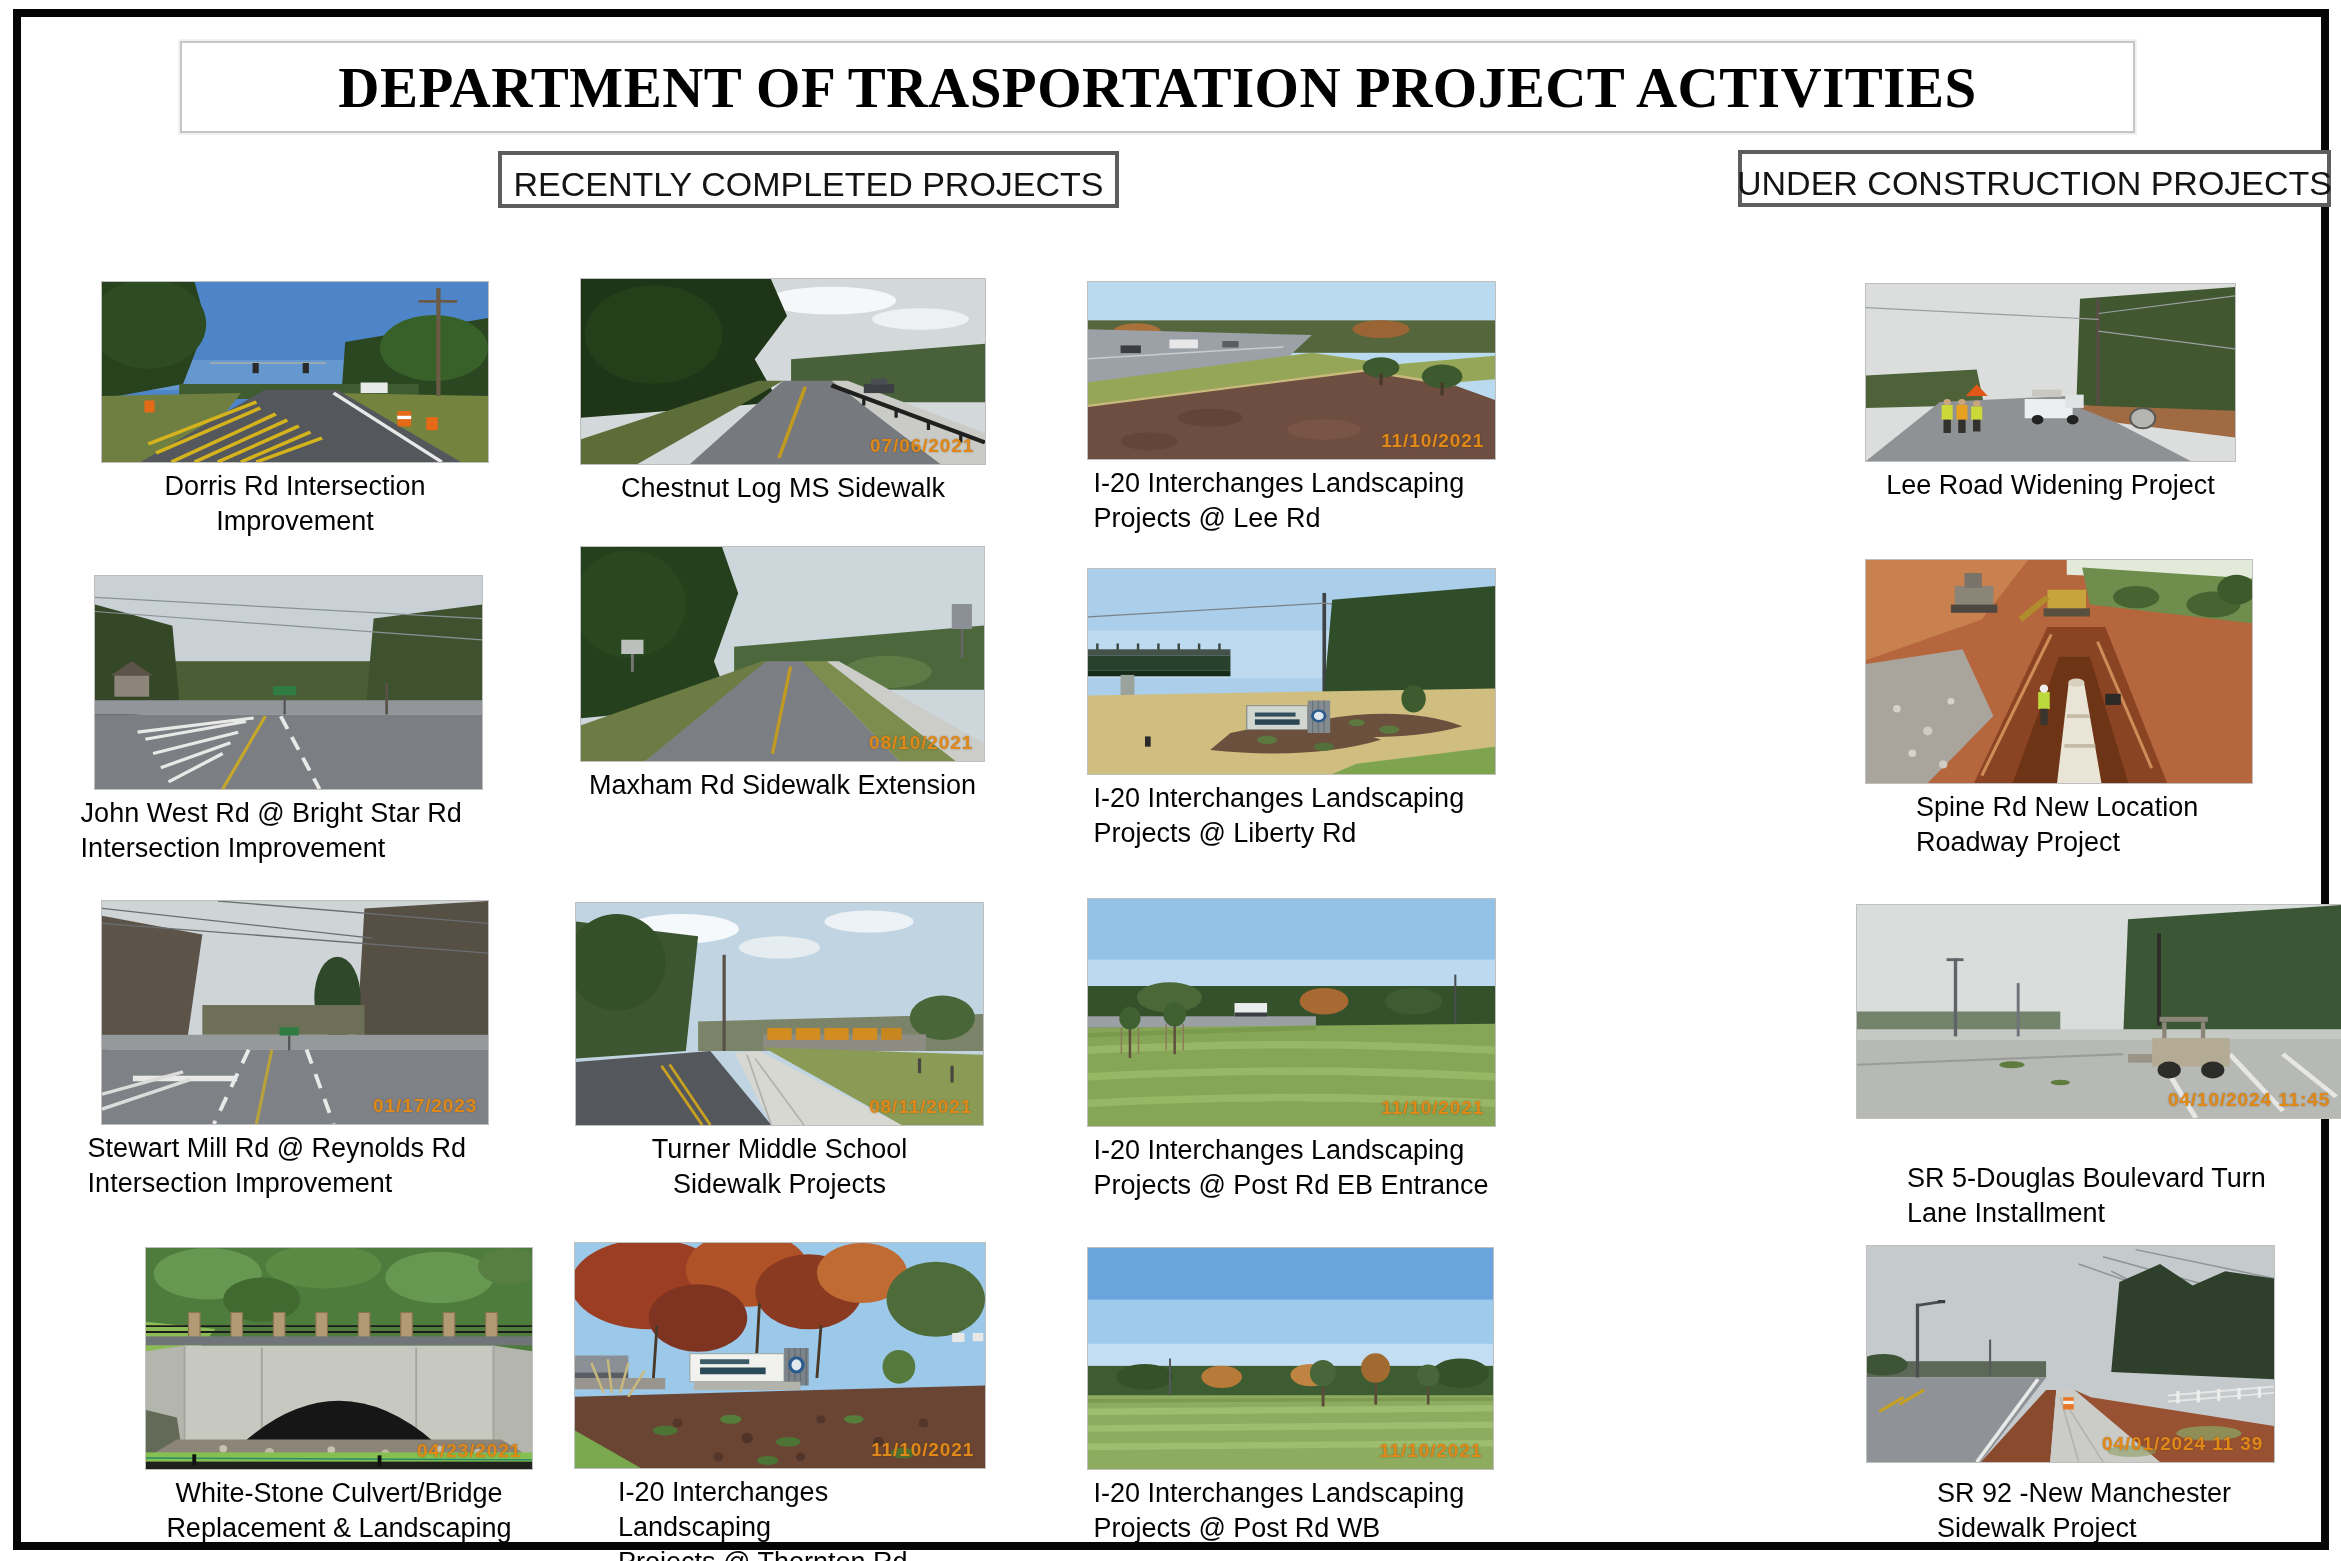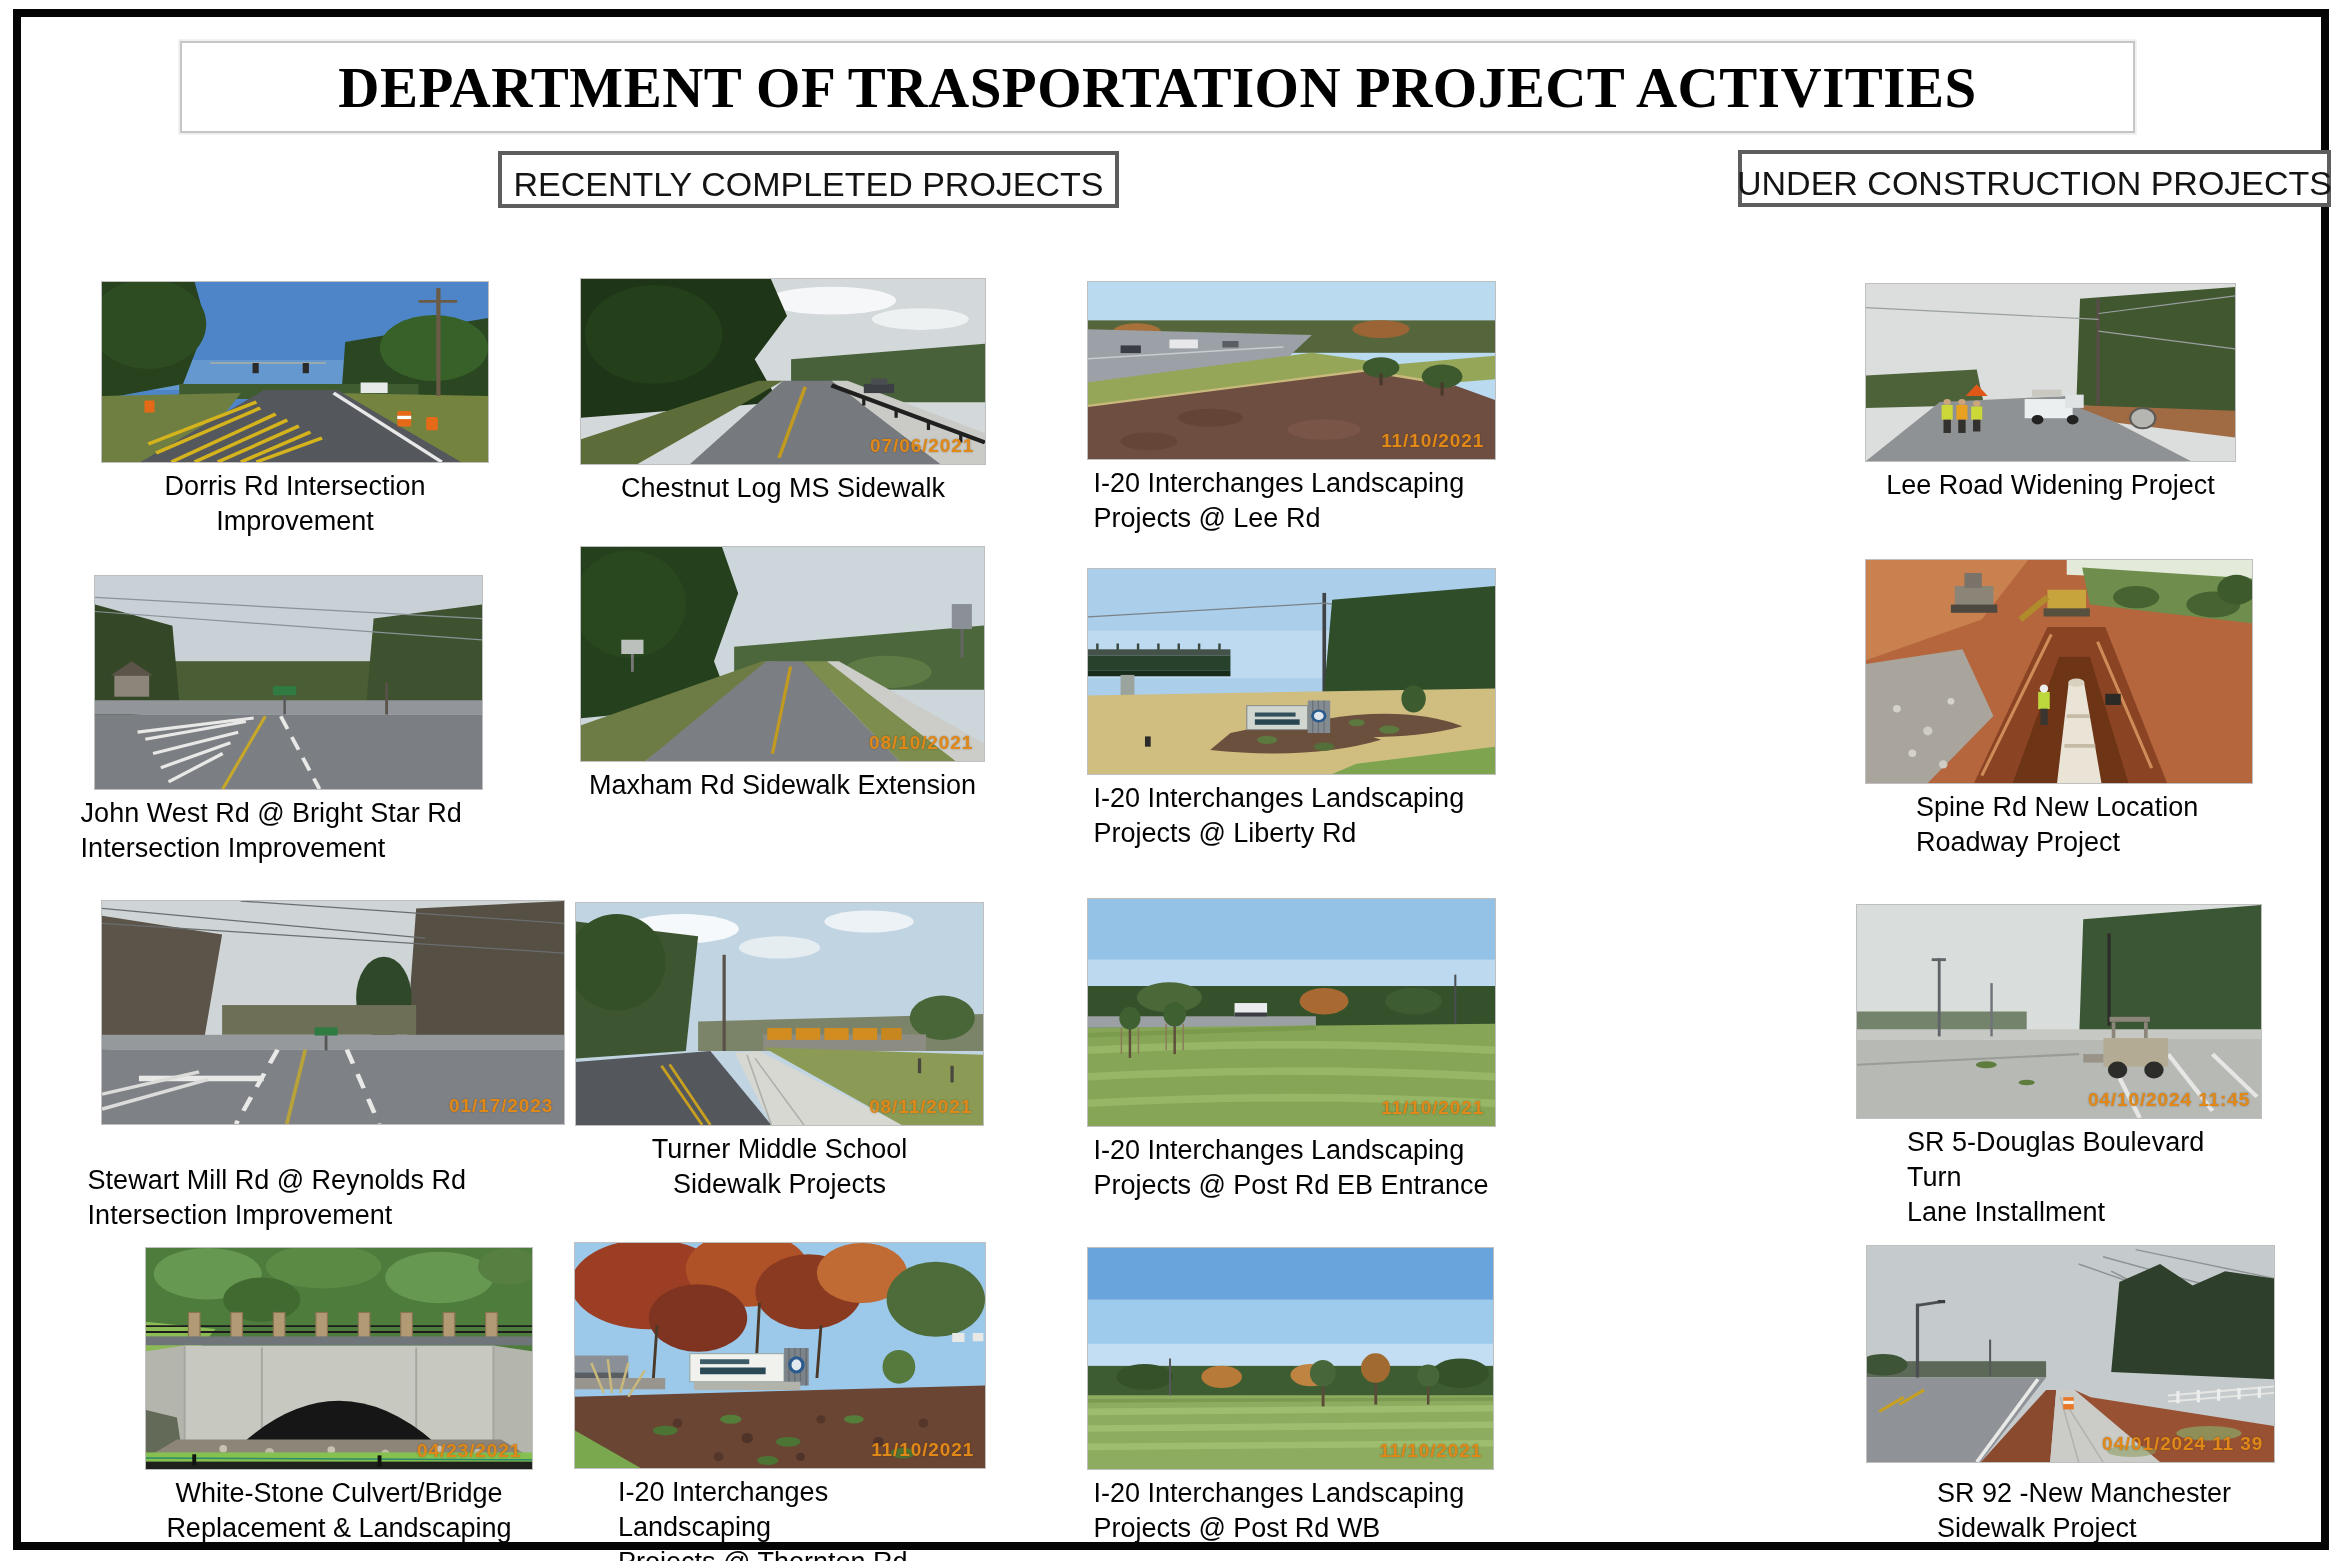--- a/index.html
+++ b/index.html
@@ -301,21 +301,21 @@
           <rect x="45.2" y="40" width="1.9" height="4.4" fill="#3b352f"></rect>
       </svg>
       <span class="stamp"></span>
     </div>
     <div class="caption cap-left indent">
       <span>Spine Rd New Location</span>
       <span>Roadway Project</span>
     </div>
   </div>
 
-  <div class="cell" style="left:102px;top:901px;width:462px;gap:32px;">
+  <div class="cell" style="left:102px;top:901px;width:386px;">
     <div class="photo" style="height:223px;">
       <svg viewBox="0 0 100 60" preserveAspectRatio="none">
         <rect width="100" height="60" fill="#cfd4d6"></rect>
         <polygon points="0,4 26,9 22,38 0,40" fill="#5d5449"></polygon>
           <polygon points="68,2 100,0 100,38 66,36" fill="#564f44"></polygon>
         <ellipse cx="61" cy="26" rx="6" ry="11" fill="#2f4829"></ellipse>
         <rect x="26" y="28" width="42" height="8" fill="#6d6f56"></rect>
         <path d="M0,6 L100,14 M0,2 L70,10 M30,0 L100,6" stroke="#6a6e70" stroke-width="0.35" fill="none"></path>
         <rect y="36" width="100" height="4" fill="#95999c"></rect>
         <rect y="40" width="100" height="20" fill="#7e8286"></rect>
@@ -392,21 +392,21 @@
         <rect x="90" y="20" width="0.5" height="13" fill="#4a4e50"></rect>
       </svg>
       <span class="stamp">11/10/2021</span>
     </div>
     <div class="caption cap-left pl6">
       <span>I-20 Interchanges Landscaping</span>
       <span>Projects @ Post Rd EB Entrance</span>
     </div>
   </div>
 
-  <div class="cell" style="left:1857px;top:905px;width:404px;">
+  <div class="cell" style="left:1857px;top:905px;width:484px;gap:36px;">
     <div class="photo" style="height:213px;">
       <svg viewBox="0 0 100 60" preserveAspectRatio="none">
         <rect width="100" height="60" fill="#d9dddb"></rect>
         <polygon points="56,4 100,0 100,40 55,37" fill="#3b5634"></polygon>
         <rect x="62" y="8" width="0.8" height="26" fill="#2c2c28"></rect>
         <rect x="0" y="30" width="42" height="6" fill="#74836c"></rect>
         <rect y="35" width="100" height="3" fill="#c6c8c4"></rect>
         <polygon points="0,38 100,38 100,60 0,60" fill="#b7b9b5"></polygon>
         <path d="M70,60 L62,42 M88,58 L77,42 M99,54 L88,42" stroke="#e6e7e4" stroke-width="1.1" fill="none"></path>
         <path d="M0,45 L55,42" stroke="#9a9c98" stroke-width="0.6"></path>

